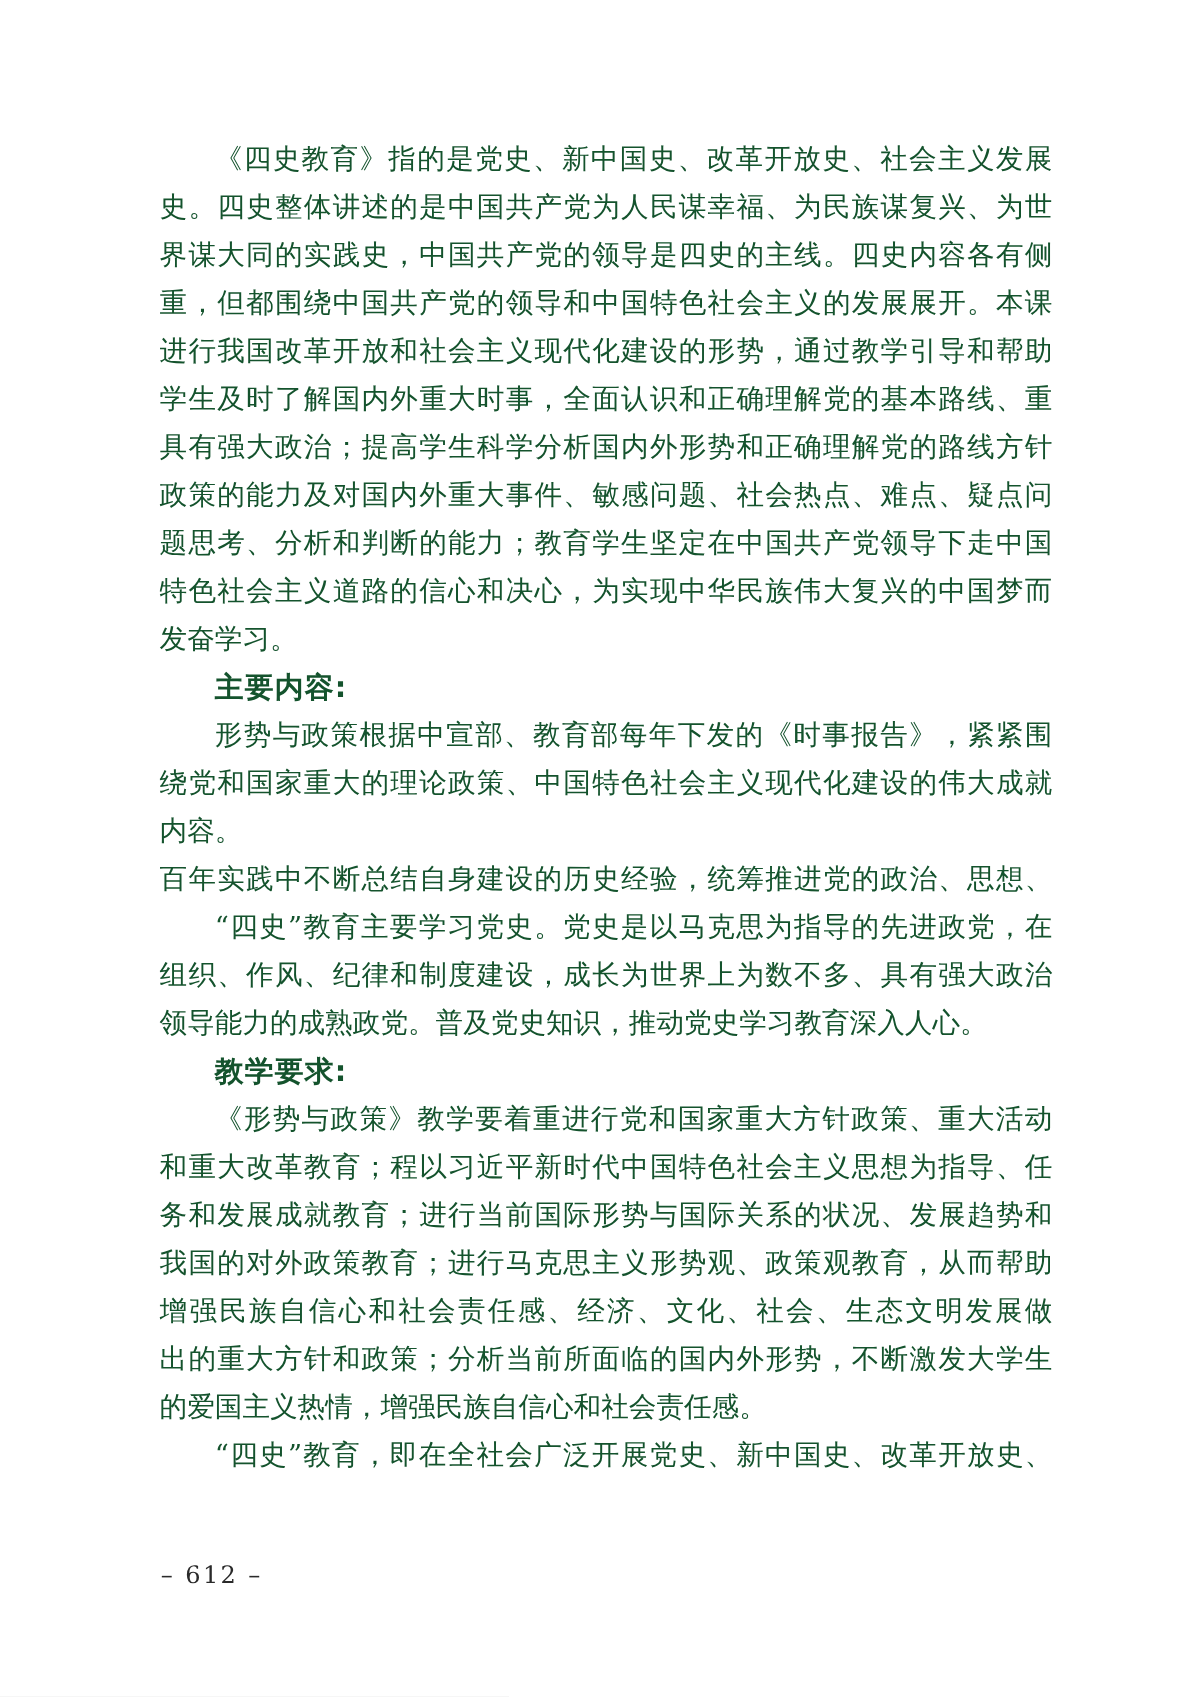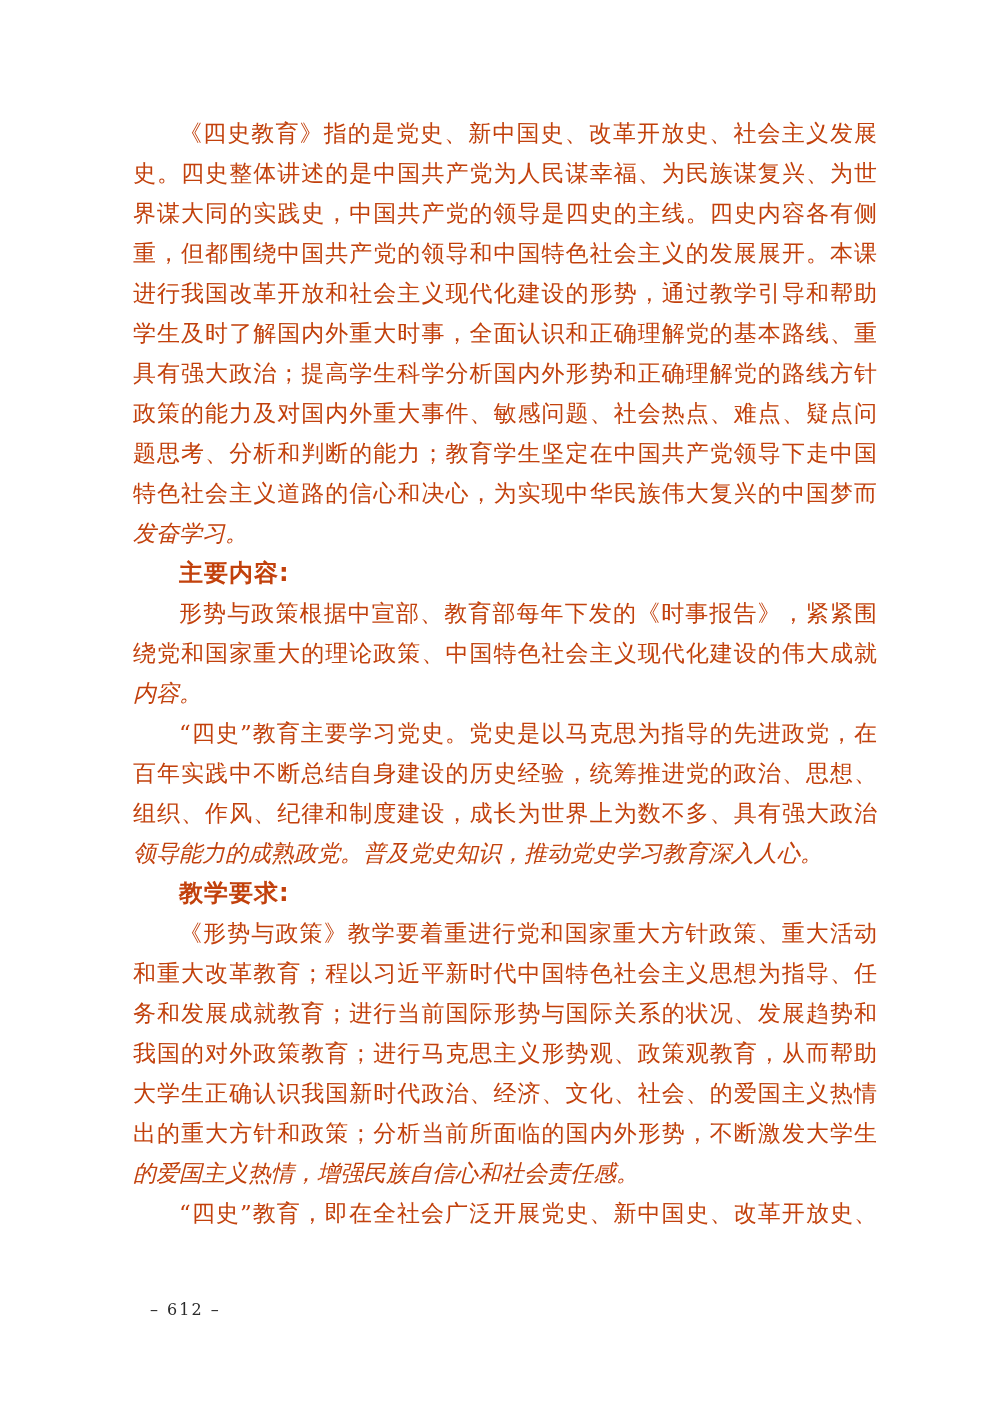--- a/index.html
+++ b/index.html
@@ -16,53 +16,51 @@
     overflow: hidden;
     font-family: "DejaVu Serif", "Liberation Serif", serif;
   }
   .text-block {
     position: absolute;
     left: 133px;
     top: 113px;
     width: 744px;
     font-size: 23px;
     line-height: 40px;
-    color: #c2410c;
+    color: #14532d;
   }
   .line {
     height: 40px;
     overflow: hidden;
     text-align: justify;
     text-align-last: justify;
   }
   .line.final {
     text-align-last: left;
-    font-style: italic;
   }
   .line.indent {
     text-indent: 46px;
   }
   .line.heading {
     font-family: "DejaVu Sans", "Liberation Sans", sans-serif;
     font-weight: 700;
     font-size: 24px;
     text-align: center;
     text-align-last: left;
     text-indent: 46px;
     letter-spacing: 1px;
   }
   .footer {
     position: absolute;
     left: 134px;
     top: 1300px;
-    font-size: 16px;
+    font-size: 20px;
     letter-spacing: 2px;
     color: #2a2a2a;
     font-family: "DejaVu Serif", "Liberation Serif", serif;
-    margin-left: 16px;
   }
 </style>
 </head>
 <body>
 
 <div class="page">
   <div class="text-block" id="text-block">
       <div class="line indent">《四史教育》指的是党史、新中国史、改革开放史、社会主义发展</div>
       <div class="line">史。四史整体讲述的是中国共产党为人民谋幸福、为民族谋复兴、为世</div>
       <div class="line">界谋大同的实践史，中国共产党的领导是四史的主线。四史内容各有侧</div>
@@ -71,28 +69,28 @@
       <div class="line">学生及时了解国内外重大时事，全面认识和正确理解党的基本路线、重</div>
       <div class="line">具有强大政治；提高学生科学分析国内外形势和正确理解党的路线方针</div>
       <div class="line">政策的能力及对国内外重大事件、敏感问题、社会热点、难点、疑点问</div>
       <div class="line">题思考、分析和判断的能力；教育学生坚定在中国共产党领导下走中国</div>
       <div class="line">特色社会主义道路的信心和决心，为实现中华民族伟大复兴的中国梦而</div>
       <div class="line final">发奋学习。</div>
       <div class="line heading">主要内容:</div>
       <div class="line indent">形势与政策根据中宣部、教育部每年下发的《时事报告》，紧紧围</div>
       <div class="line">绕党和国家重大的理论政策、中国特色社会主义现代化建设的伟大成就</div>
       <div class="line final">内容。</div>
+      <div class="line">百年实践中不断总结自身建设的历史经验，统筹推进党的政治、思想、</div>
       <div class="line indent">“四史”教育主要学习党史。党史是以马克思为指导的先进政党，在</div>
-      <div class="line">百年实践中不断总结自身建设的历史经验，统筹推进党的政治、思想、</div>
       <div class="line">组织、作风、纪律和制度建设，成长为世界上为数不多、具有强大政治</div>
       <div class="line final">领导能力的成熟政党。普及党史知识，推动党史学习教育深入人心。</div>
       <div class="line heading">教学要求:</div>
       <div class="line indent">《形势与政策》教学要着重进行党和国家重大方针政策、重大活动</div>
       <div class="line">和重大改革教育；程以习近平新时代中国特色社会主义思想为指导、任</div>
       <div class="line">务和发展成就教育；进行当前国际形势与国际关系的状况、发展趋势和</div>
       <div class="line">我国的对外政策教育；进行马克思主义形势观、政策观教育，从而帮助</div>
-      <div class="line">大学生正确认识我国新时代政治、经济、文化、社会、的爱国主义热情</div>
+      <div class="line">增强民族自信心和社会责任感、经济、文化、社会、生态文明发展做</div>
       <div class="line">出的重大方针和政策；分析当前所面临的国内外形势，不断激发大学生</div>
       <div class="line final">的爱国主义热情，增强民族自信心和社会责任感。</div>
       <div class="line indent">“四史”教育，即在全社会广泛开展党史、新中国史、改革开放史、</div>
     </div>
   <div class="footer">– 612 –</div>
 </div>
 
 </body></html>

